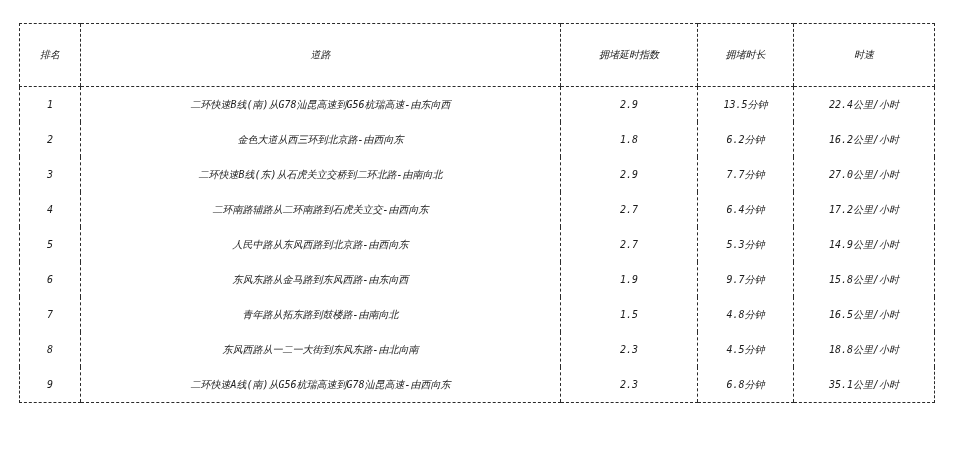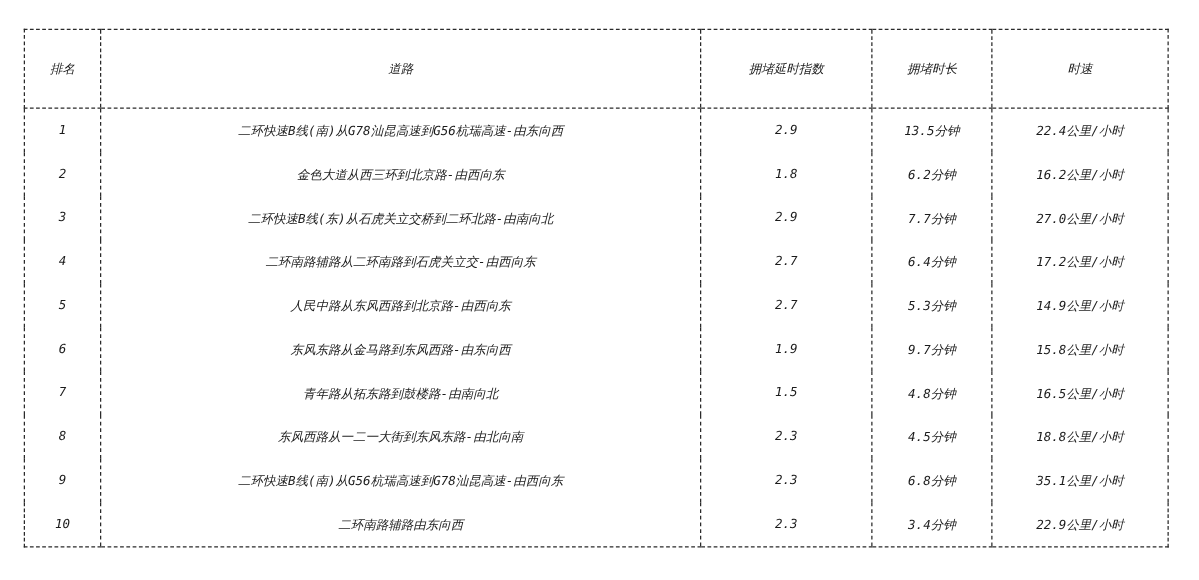--- a/index.html
+++ b/index.html
@@ -134,27 +134,20 @@
   </tr>
         <tr>
     <td>8</td>
     <td>东风西路从一二一大街到东风东路-由北向南</td>
     <td>2.3</td>
     <td>4.5分钟</td>
     <td>18.8公里/小时</td>
   </tr>
         <tr>
     <td>9</td>
-    <td>二环快速B线(南)从G56杭瑞高速到G78汕昆高速-由西向东</td>
+    <td>二环快速A线(南)从G56杭瑞高速到G78汕昆高速-由西向东</td>
     <td>2.3</td>
     <td>6.8分钟</td>
     <td>35.1公里/小时</td>
-  </tr>
-        <tr>
-    <td>10</td>
-    <td>二环南路辅路由东向西</td>
-    <td>2.3</td>
-    <td>3.4分钟</td>
-    <td>22.9公里/小时</td>
   </tr>
       </tbody>
   </table>
 </div>
 
 </body></html>

